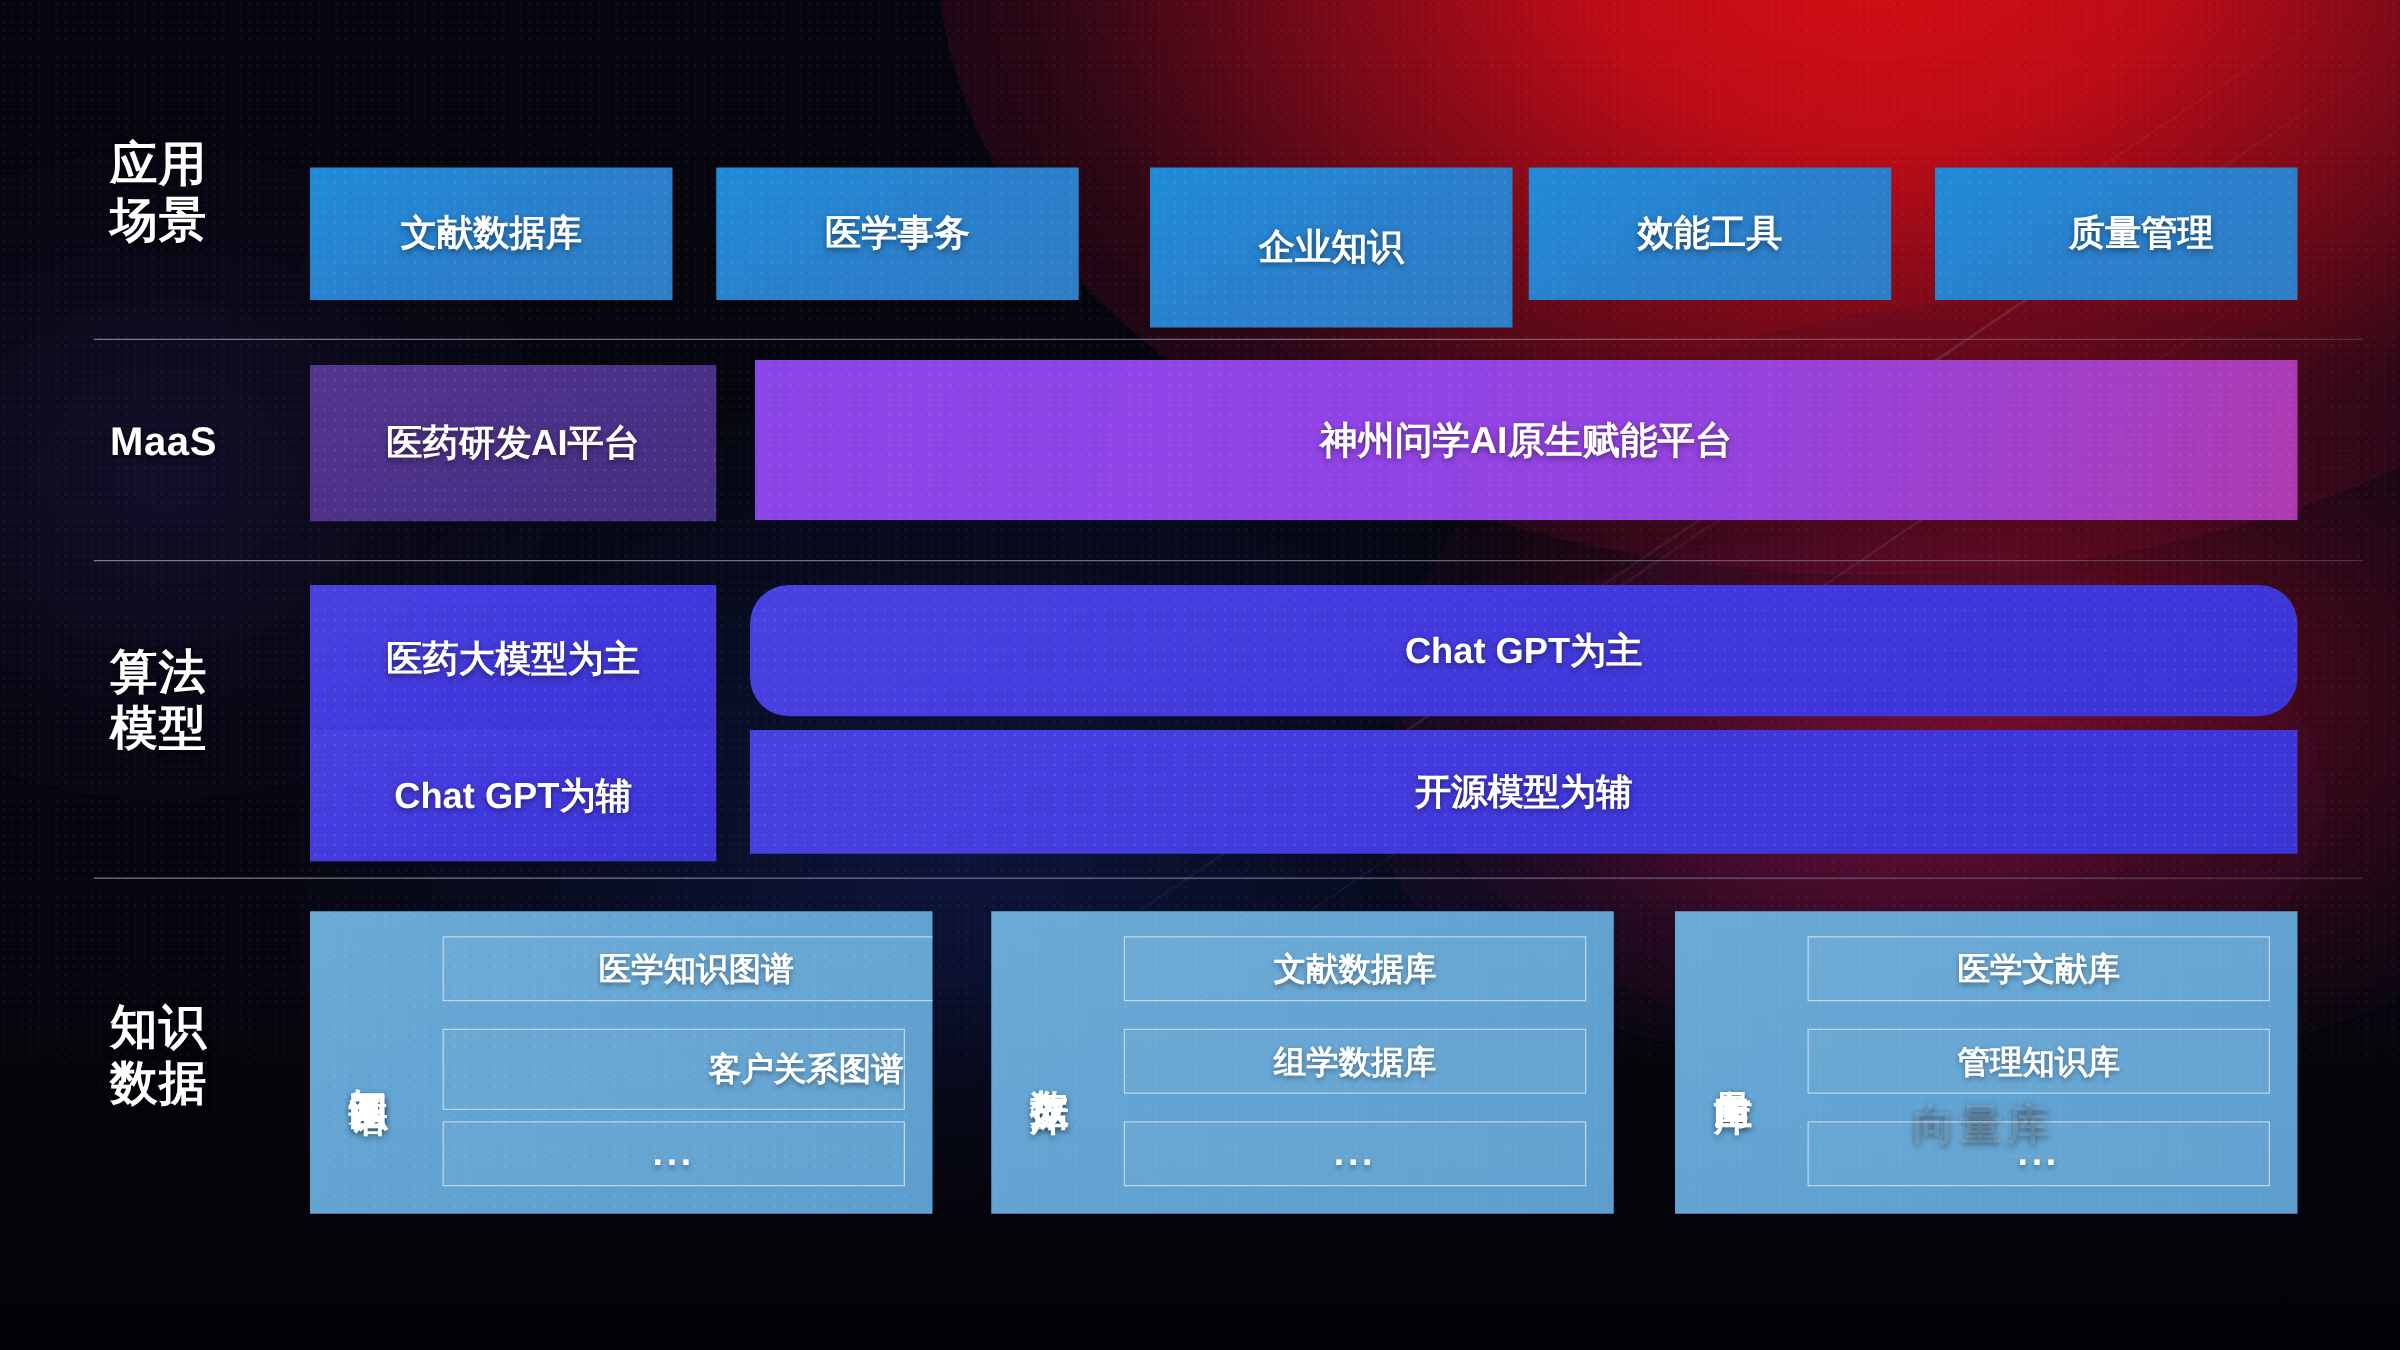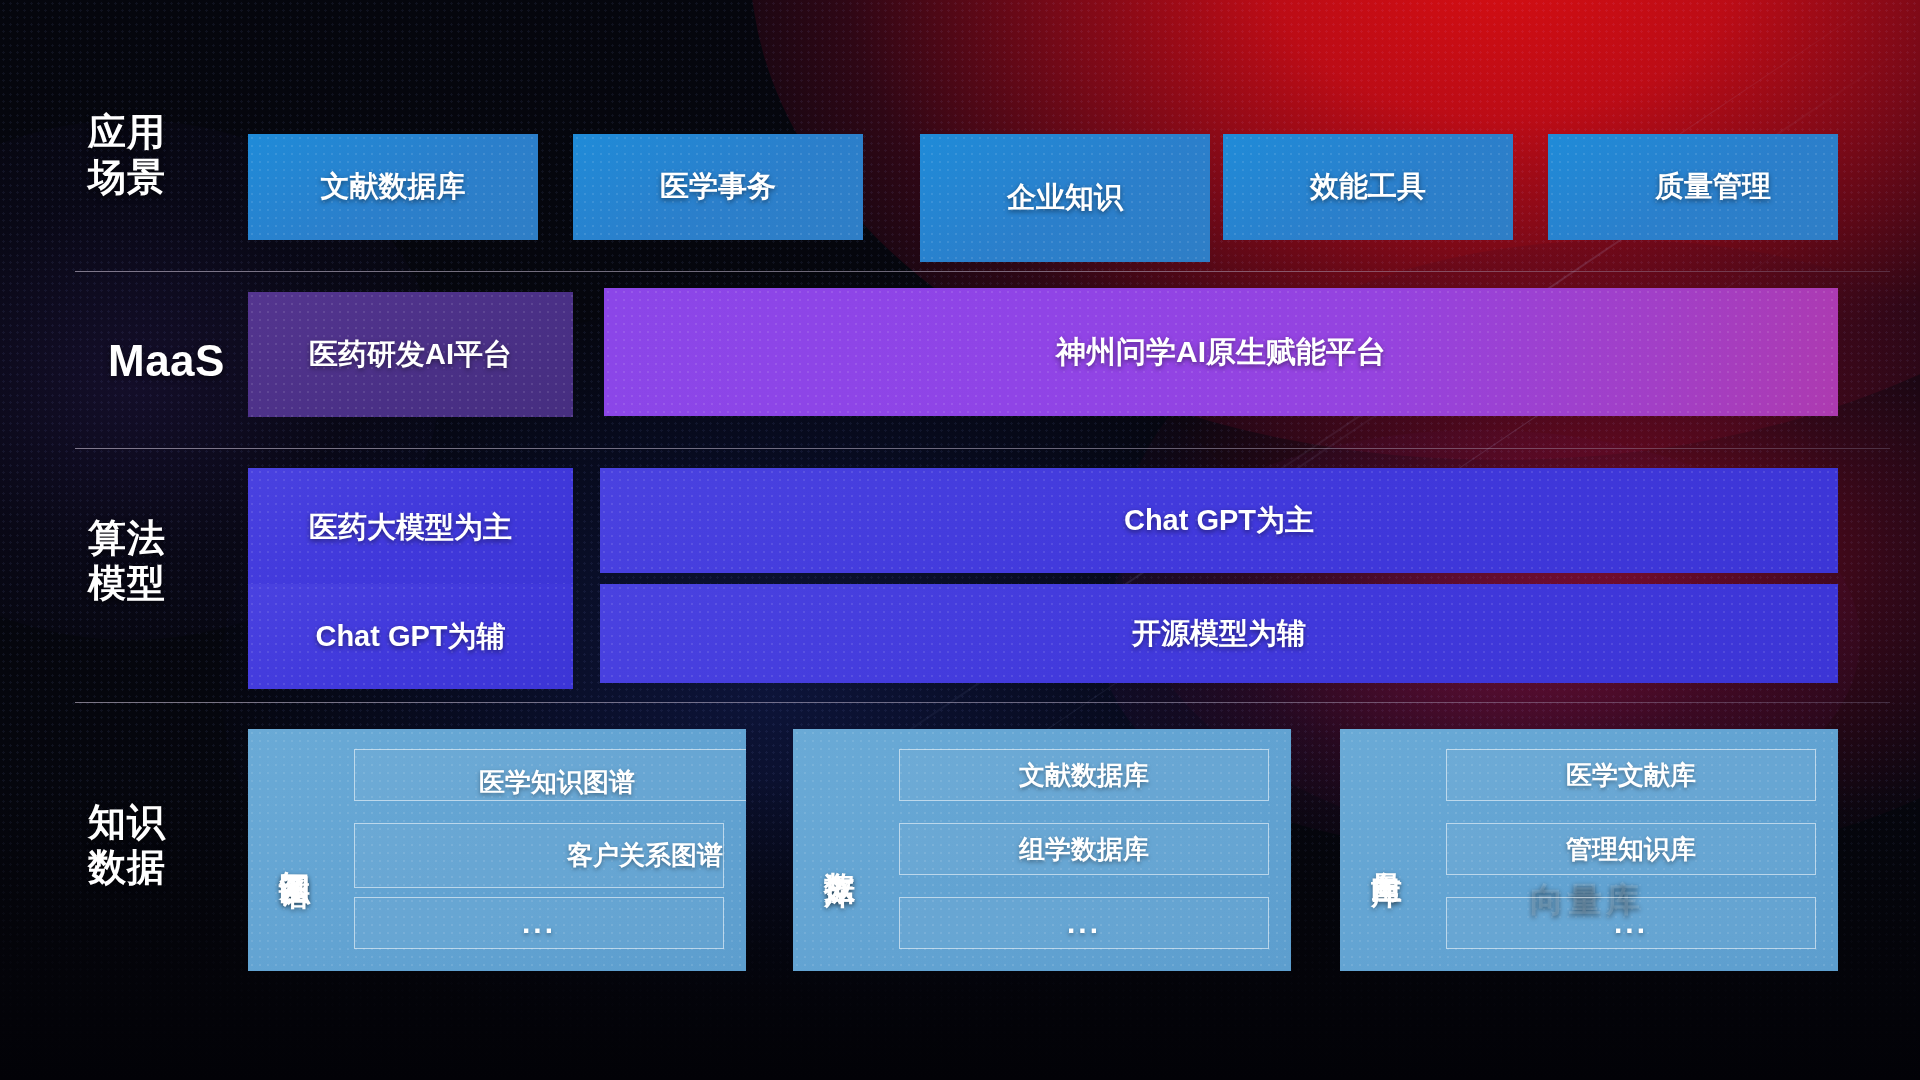--- a/index.html
+++ b/index.html
@@ -81,21 +81,21 @@
     position:absolute;
     left:88px; width:150px;
     color:#ffffff;
     font-weight:bold;
     line-height:1.18;
     text-align:left;
     letter-spacing:1px;
     text-shadow:0 2px 6px rgba(0,0,0,0.7);
   }
   .row-label.cn { font-size:38px; }
-  .row-label.en { font-size:44px; letter-spacing:0.5px;margin-left:20px; }
+  .row-label.en { font-size:32px; letter-spacing:0.5px; }
   .divider {
     position:absolute; left:75px; right:30px; height:1px;
     background:linear-gradient(to right, rgba(196,186,206,0.62) 0%, rgba(186,176,200,0.55) 55%, rgba(150,140,170,0.30) 100%);
   }
   .box {
     position:absolute;
     display:flex; align-items:center; justify-content:center;
     color:#ffffff; font-weight:bold;
     text-shadow:0 2px 5px rgba(0,0,0,0.45);
     overflow:hidden;
@@ -209,21 +209,21 @@
   <div class="row">
     <div class="row-label cn" style="top:516px;">
       <div>算法</div>
       <div>模型</div>
     </div>
 
     <div class="box algo-box" style="left:248px;top:468px;width:325px;height:119px;">
       <div class="bdots"></div>
       <span>医药大模型为主</span>
     </div>
-    <div class="box algo-box" style="left:600px;top:468px;width:1238px;height:105px;">
+    <div class="box algo-box" style="left:600px;top:468px;width:1238px;height:105px;border-radius:31px;">
       <div class="bdots"></div>
       <span>Chat GPT为主</span>
     </div>
     <div class="box algo-box" style="left:248px;top:584px;width:325px;height:105px;">
       <div class="bdots"></div>
       <span>Chat GPT为辅</span>
     </div>
     <div class="box algo-box" style="left:600px;top:584px;width:1238px;height:99px;">
       <div class="bdots"></div>
       <span>开源模型为辅</span>
@@ -234,21 +234,21 @@
 
   <div class="row">
     <div class="row-label cn" style="top:800px;">
       <div>知识</div>
       <div>数据</div>
     </div>
 
     <div class="box know-panel" style="left:248px;top:729px;width:498px;height:242px;display:block;">
       <div class="bdots"></div>
       <div class="know-vlabel" style="width:92px;">知识图谱</div>
-      <div class="know-item" style="left:106px;top:20px;width:406px;height:52px;align-items:flex-end;">
+      <div class="know-item" style="left:106px;top:20px;width:406px;height:52px;">
         <span>医学知识图谱</span>
       </div>
       <div class="know-item" style="left:106px;top:94px;width:370px;height:65px;justify-content:flex-end;">
         <span>客户关系图谱</span>
       </div>
       <div class="know-item ellipsis" style="left:106px;top:168px;width:370px;height:52px;">
         <span>...</span>
       </div>
     </div>
 

